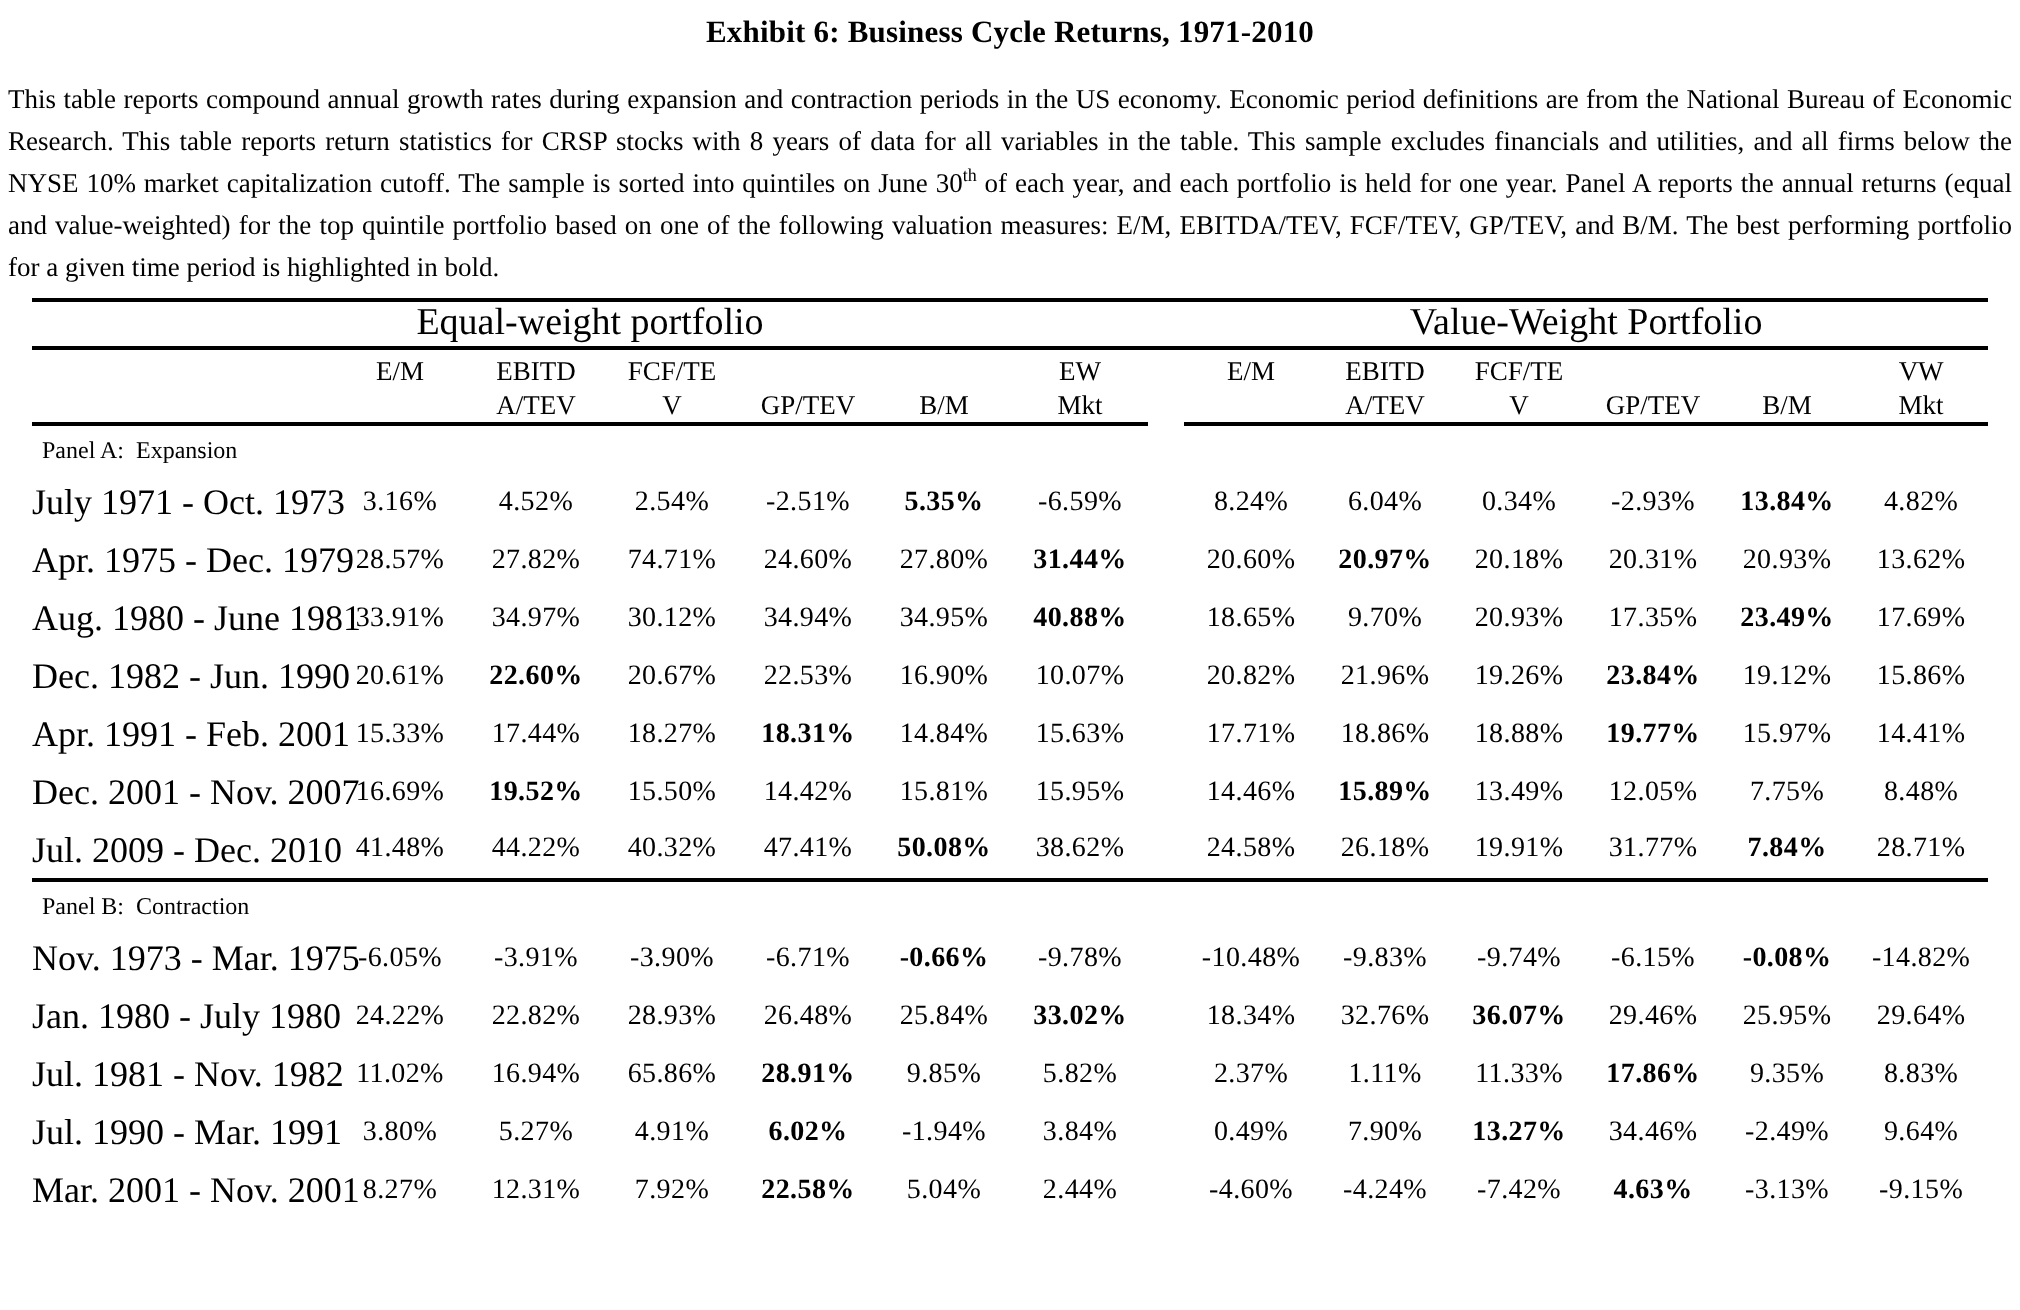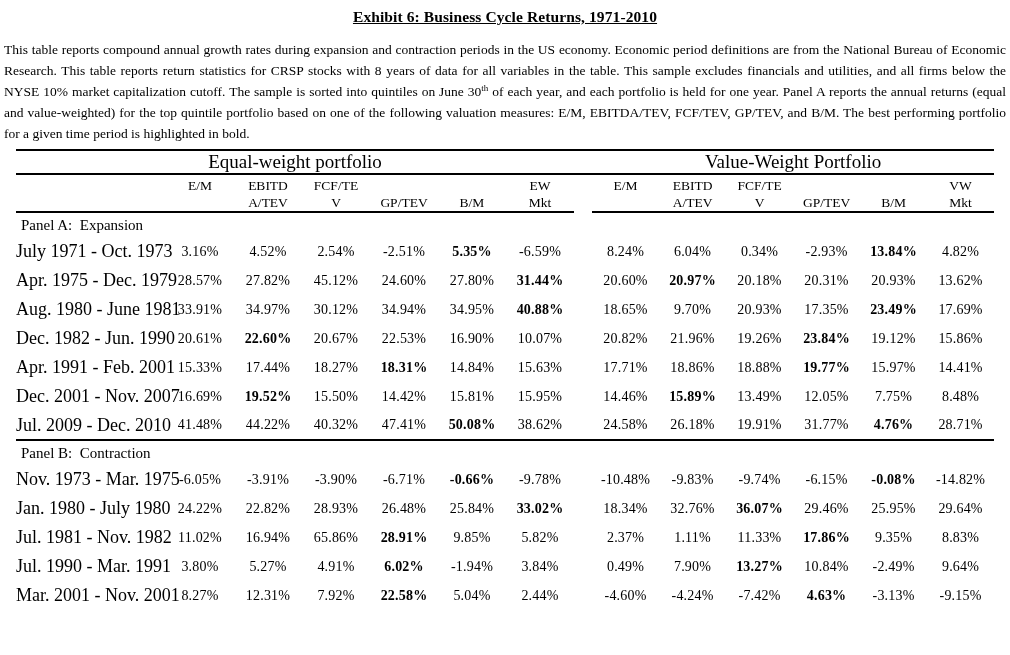--- a/index.html
+++ b/index.html
@@ -4,21 +4,21 @@
 <style>
   * { box-sizing: border-box; }
   html,body { margin:0; padding:0; }
   body {
     width:1010px; height:655px; overflow:hidden;
     background:#ffffff; color:#000;
     font-family:"Liberation Serif","DejaVu Serif",serif;
   }
   .title {
     font-size:15.5px; font-weight:bold; text-align:center;
-    margin:8px 0 0 0; letter-spacing:0.1px;text-decoration:underline;
+    margin:8px 0 0 0; letter-spacing:0.1px;
   }
   .desc {
     font-size:13.5px; line-height:21px; text-align:justify;
     margin:13px 4px 0 4px;
   }
   .desc sup { font-size:9px; line-height:0; vertical-align:super;font-family:Liberation Serif, serif; }
 
   table.returns {
     border-collapse:collapse; table-layout:fixed;
     width:978px; margin:5px 0 0 16px;
@@ -27,21 +27,21 @@
 
   tr.ghead th {
     border-top:2px solid #000; border-bottom:2px solid #000;
     height:22px; font-size:19px; text-align:center; vertical-align:middle;
   }
   tr.chead th { height:38px; vertical-align:bottom; padding-bottom:0; font-size:13.5px; }
   tr.chead th.underline { border-bottom:2px solid #000; }
   tr.chead .hl { height:17px; line-height:17px; text-align:center; }
 
   td.panel-label {
-    font-size:15px; text-align:left; height:25px; vertical-align:middle;
+    font-size:12px; text-align:left; height:25px; vertical-align:middle;
     padding-left:5px; white-space:pre;
   }
   tr.rule-above td { border-top:2px solid #000; }
   tr.rule-below td { border-bottom:2px solid #000; }
 
   tr.datarow td { height:29px; vertical-align:middle; }
   td.period { text-align:center; font-size:18px; white-space:pre; }
   td.val { text-align:center; font-size:14px; letter-spacing:0.2px; }
   td.val.bold { font-weight:bold; }
   td.spacer { }
@@ -146,21 +146,21 @@
         <td class="val">6.04%</td>
         <td class="val">0.34%</td>
         <td class="val">-2.93%</td>
         <td class="val bold">13.84%</td>
         <td class="val">4.82%</td>
       </tr>
       <tr class="datarow">
         <td class="period">Apr. 1975 - Dec. 1979</td>
         <td class="val">28.57%</td>
         <td class="val">27.82%</td>
-        <td class="val">45.12%</td>
+        <td class="val">74.71%</td>
         <td class="val">24.60%</td>
         <td class="val">27.80%</td>
         <td class="val bold">31.44%</td>
         <td class="spacer"></td>
         <td class="val">20.60%</td>
         <td class="val bold">20.97%</td>
         <td class="val">20.18%</td>
         <td class="val">20.31%</td>
         <td class="val">20.93%</td>
         <td class="val">13.62%</td>
@@ -235,21 +235,21 @@
         <td class="val">44.22%</td>
         <td class="val">40.32%</td>
         <td class="val">47.41%</td>
         <td class="val bold">50.08%</td>
         <td class="val">38.62%</td>
         <td class="spacer"></td>
         <td class="val">24.58%</td>
         <td class="val">26.18%</td>
         <td class="val">19.91%</td>
         <td class="val">31.77%</td>
-        <td class="val bold">4.76%</td>
+        <td class="val bold">7.84%</td>
         <td class="val">28.71%</td>
       </tr>
       <tr class="rule-above">
         <td class="panel-label" colspan="14">Panel B:  Contraction</td>
       </tr>
       <tr class="datarow">
         <td class="period">Nov. 1973 - Mar. 1975</td>
         <td class="val">-6.05%</td>
         <td class="val">-3.91%</td>
         <td class="val">-3.90%</td>
@@ -301,21 +301,21 @@
         <td class="val">3.80%</td>
         <td class="val">5.27%</td>
         <td class="val">4.91%</td>
         <td class="val bold">6.02%</td>
         <td class="val">-1.94%</td>
         <td class="val">3.84%</td>
         <td class="spacer"></td>
         <td class="val">0.49%</td>
         <td class="val">7.90%</td>
         <td class="val bold">13.27%</td>
-        <td class="val">10.84%</td>
+        <td class="val">34.46%</td>
         <td class="val">-2.49%</td>
         <td class="val">9.64%</td>
       </tr>
       <tr class="datarow">
         <td class="period">Mar. 2001 - Nov. 2001</td>
         <td class="val">8.27%</td>
         <td class="val">12.31%</td>
         <td class="val">7.92%</td>
         <td class="val bold">22.58%</td>
         <td class="val">5.04%</td>

